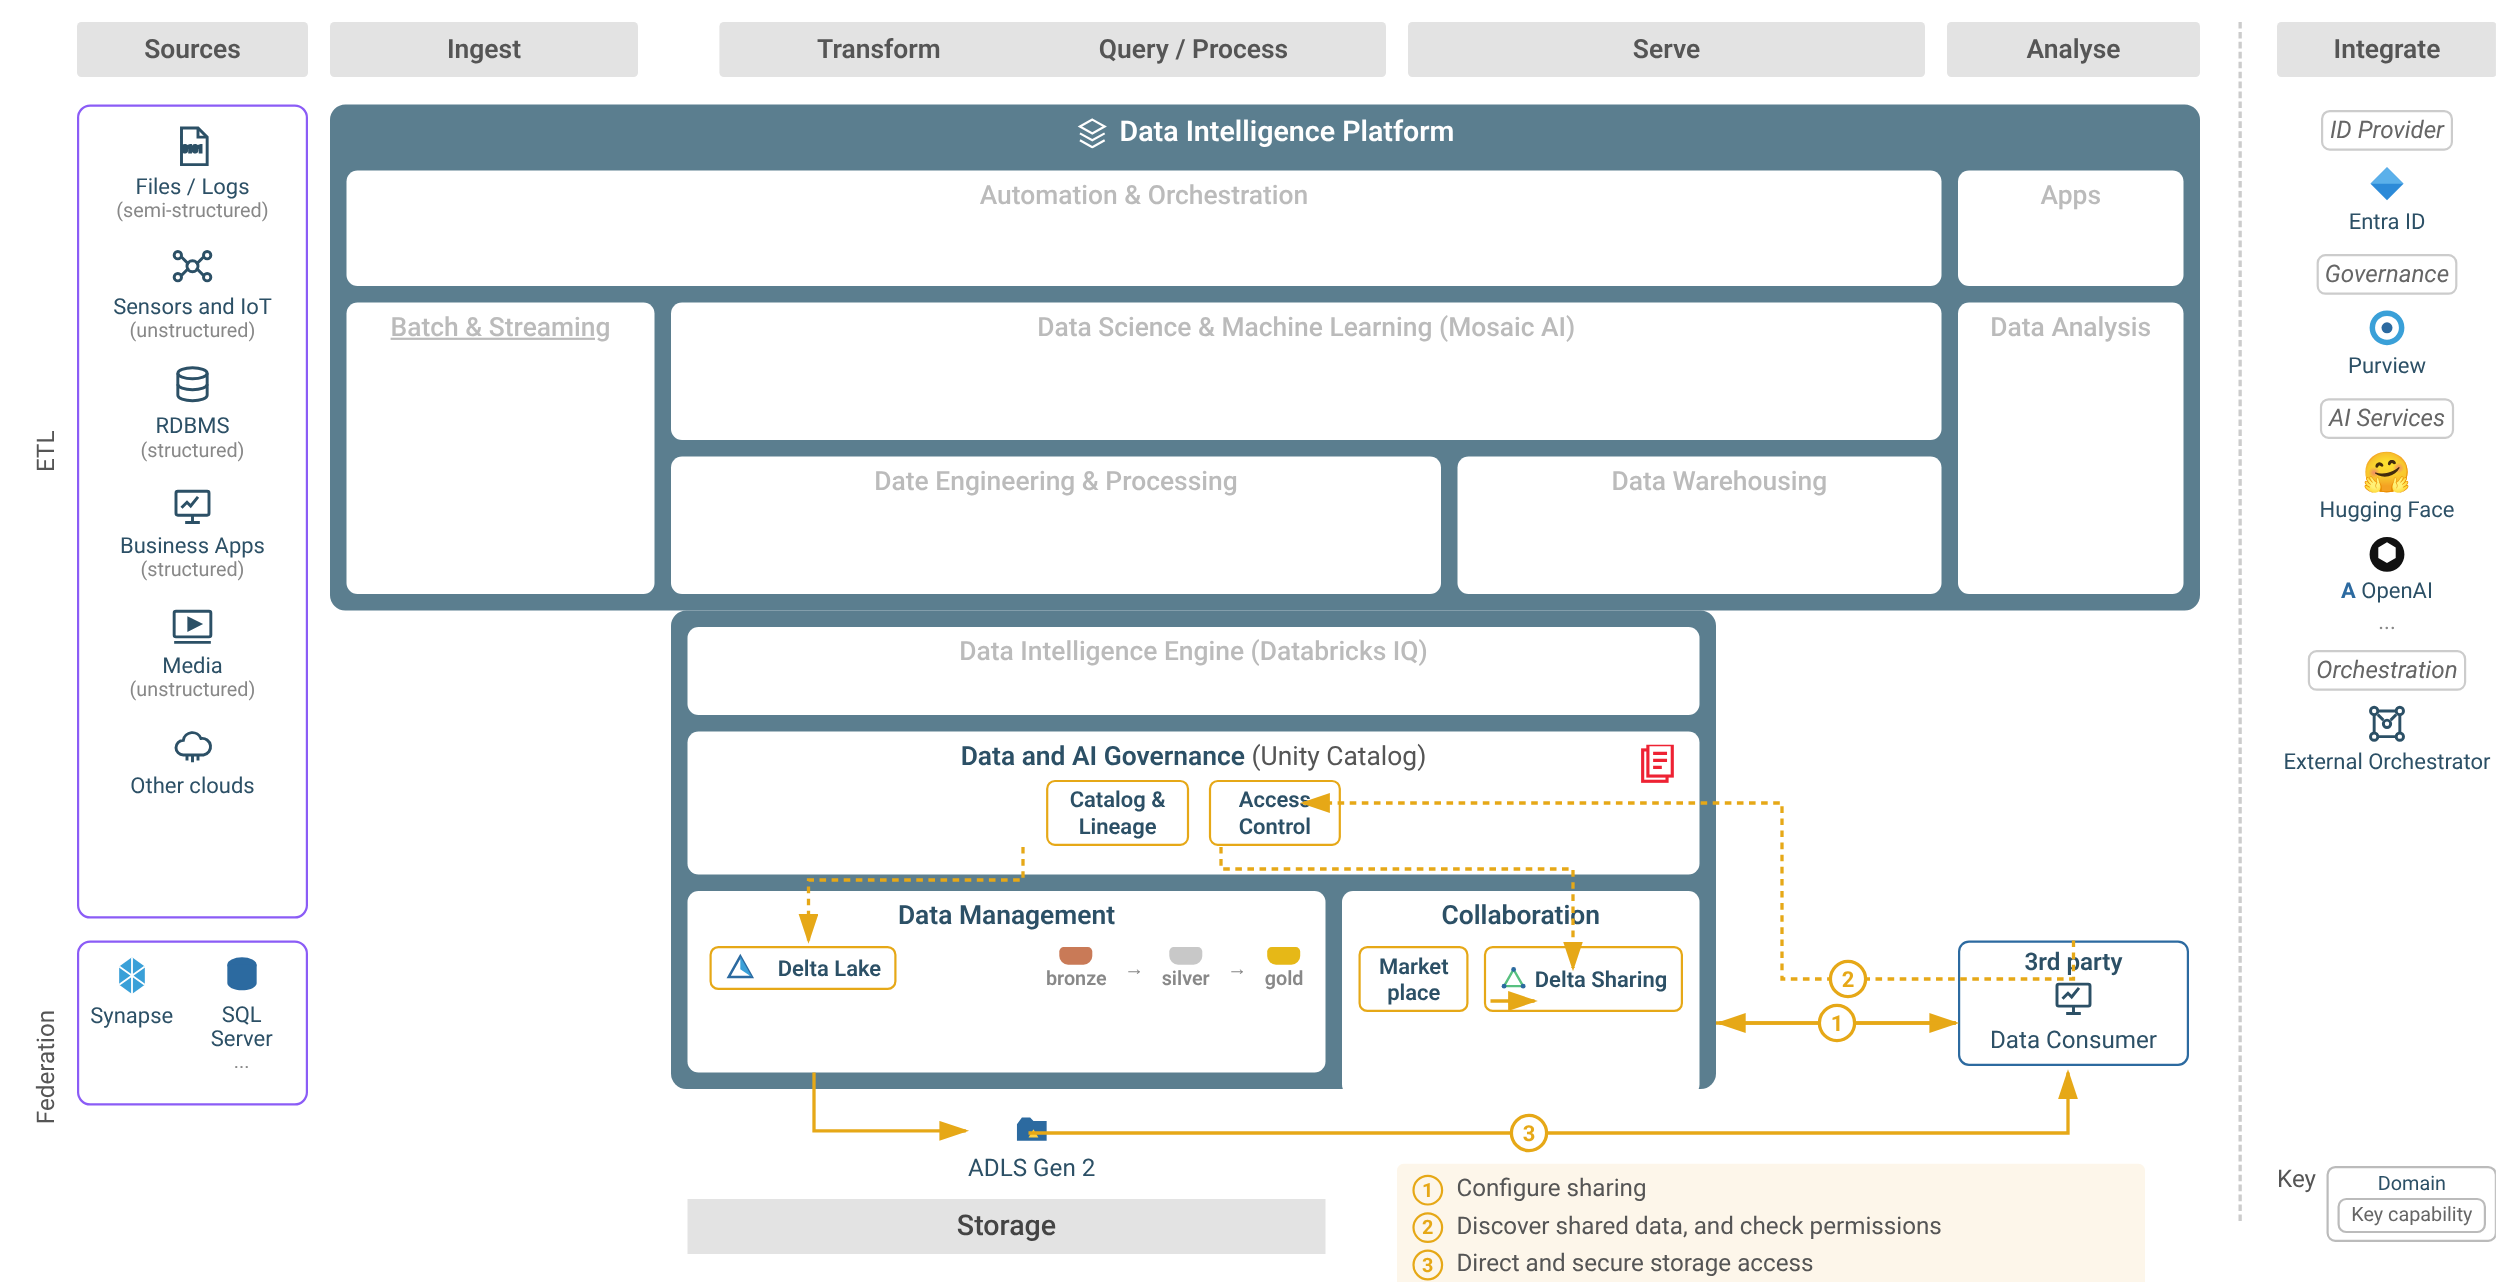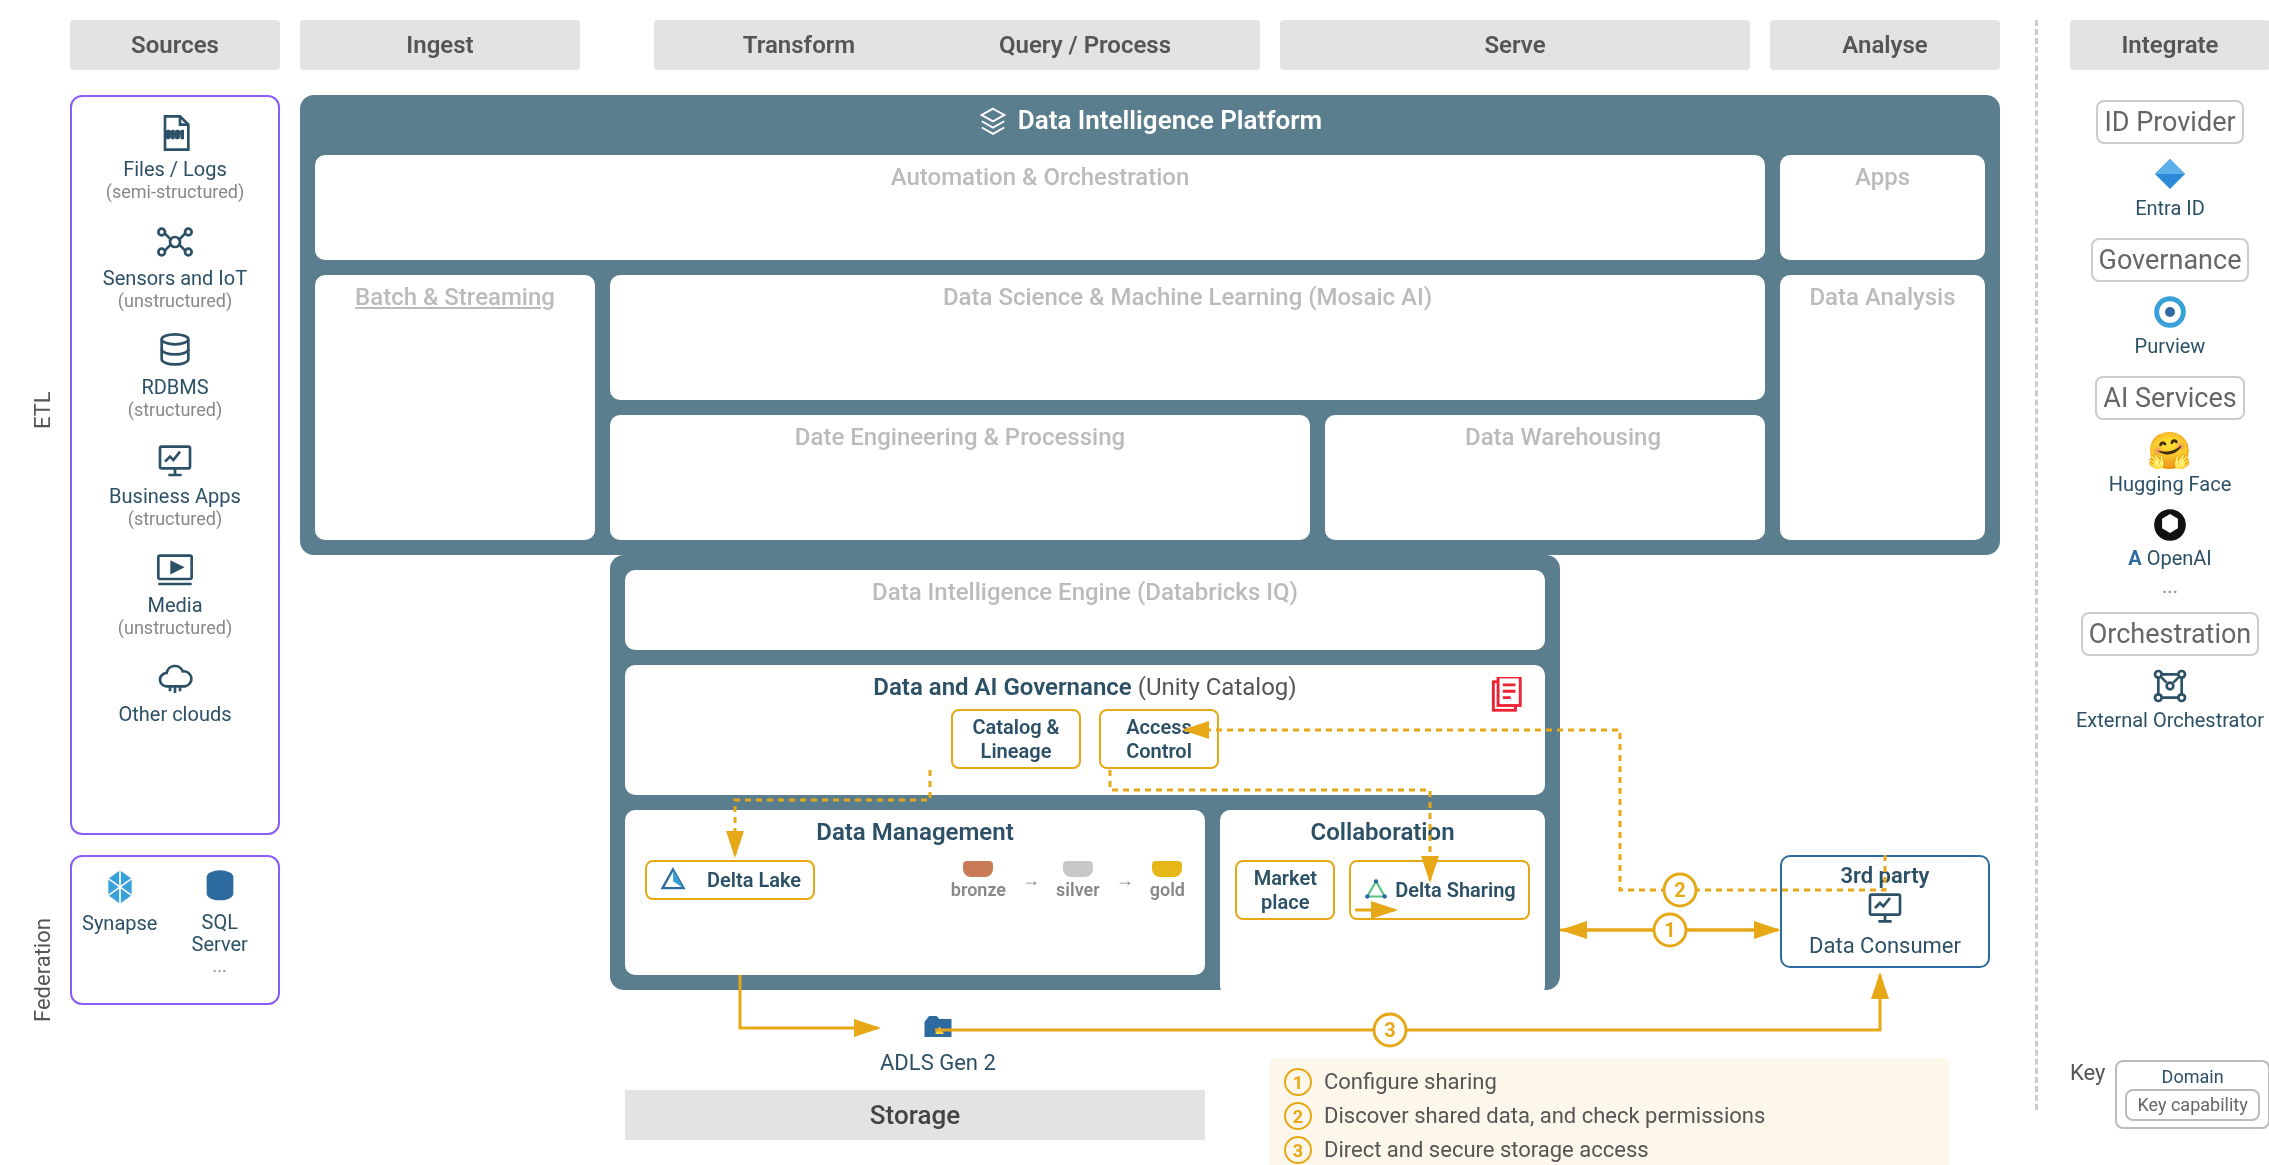--- a/index.html
+++ b/index.html
@@ -22,21 +22,21 @@
   .chip { display:inline-block; border:2px solid #e6a817; border-radius:8px; padding:4px 12px; font-size:20px; color:#2c5066; background:#fff; text-align:center; line-height:1.2; }
   .chip-grey { border-color:#bbb; color:#666; font-size:18px; padding:3px 10px; }
 
   .third-party { position:absolute; border:2px solid #2c6aa0; border-radius:10px; text-align:center; color:#2c5066; font-size:22px; padding:6px 10px 8px; }
 
   .storage-bar { position:absolute; background:#e3e3e3; color:#444; font-size:26px; font-weight:500; display:flex; align-items:center; justify-content:center; }
 
   .legend { position:absolute; background:#fdf6ea; border-radius:6px; padding:10px 14px; font-size:22px; color:#555; }
   .lnum { display:inline-flex; width:28px; height:28px; border:2px solid #e6a817; border-radius:50%; color:#e6a817; font-weight:700; align-items:center; justify-content:center; margin-right:12px; font-size:18px; }
 
-  .int-section-label { font-size:27px; color:#666; border:2px solid #ccc; border-radius:8px; padding:4px 6px; display:inline-block; }
+  .int-section-label { font-size:22px; color:#666; border:2px solid #ccc; border-radius:8px; padding:4px 6px; display:inline-block;font-style:italic; }
   .int-item { text-align:center; font-size:20px; color:#2c5066; }
   .int-icon { display:block; margin:0 auto 2px; }
 
   svg.conn { position:absolute; overflow:visible; pointer-events:none; }
   .flow { stroke:#e6a817; stroke-width:3; fill:none; }
   .flow-dash { stroke-dasharray:6 5; }
   .numcircle { fill:#fff; stroke:#e6a817; stroke-width:3; }
   .numtext { fill:#e6a817; font-size:20px; font-weight:700; text-anchor:middle; dominant-baseline:central; }
   .arrowhead { fill:#e6a817; }
 </style>

